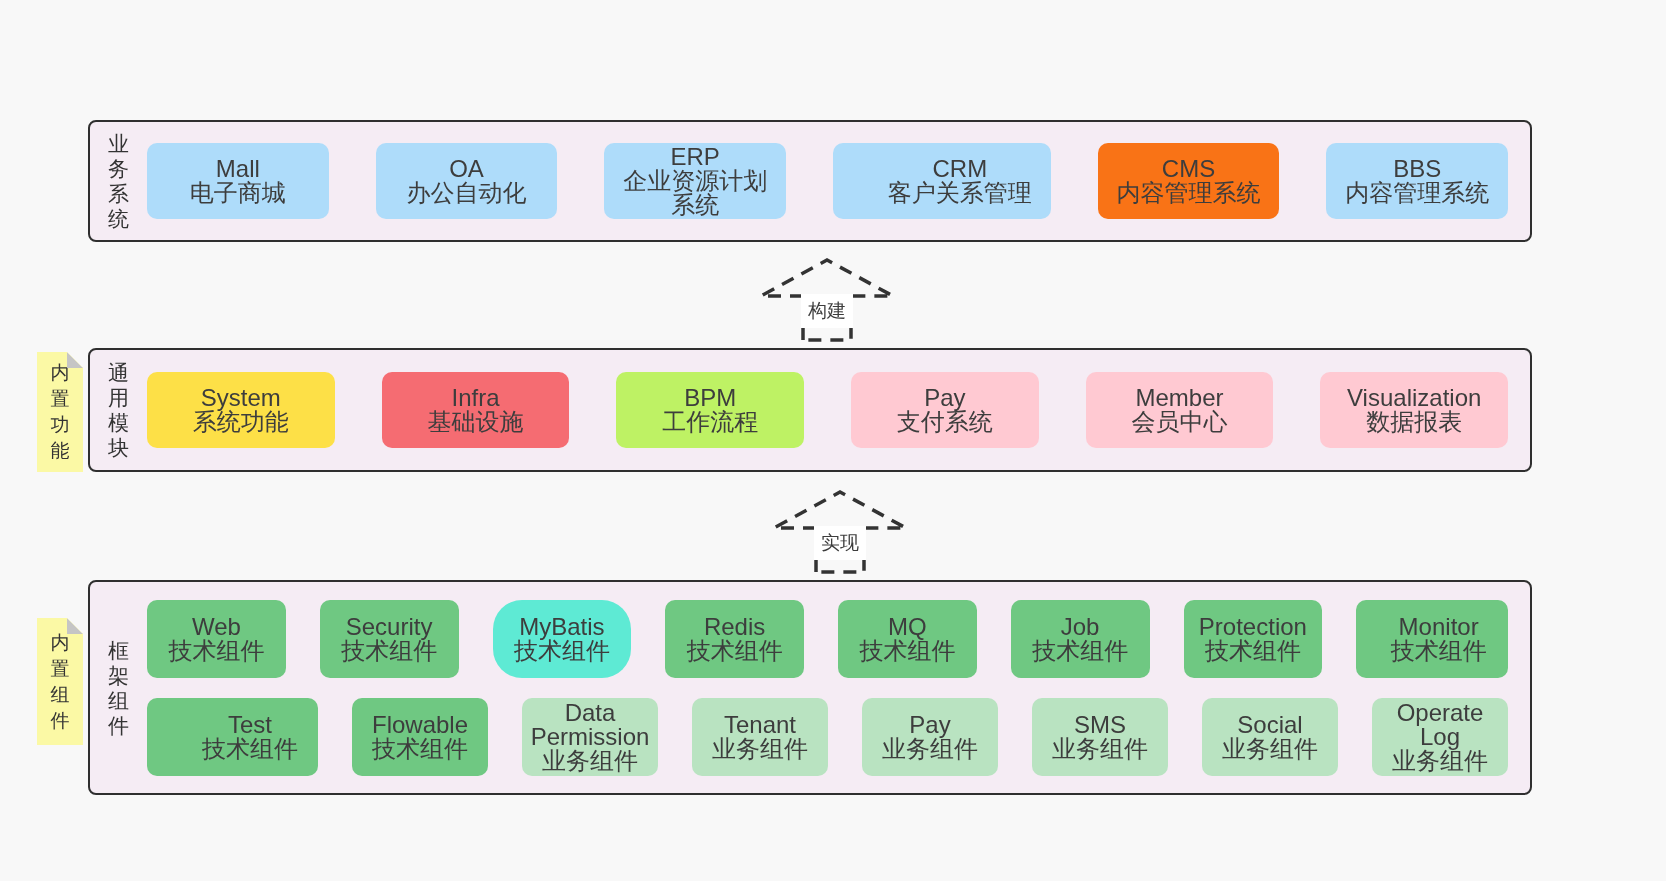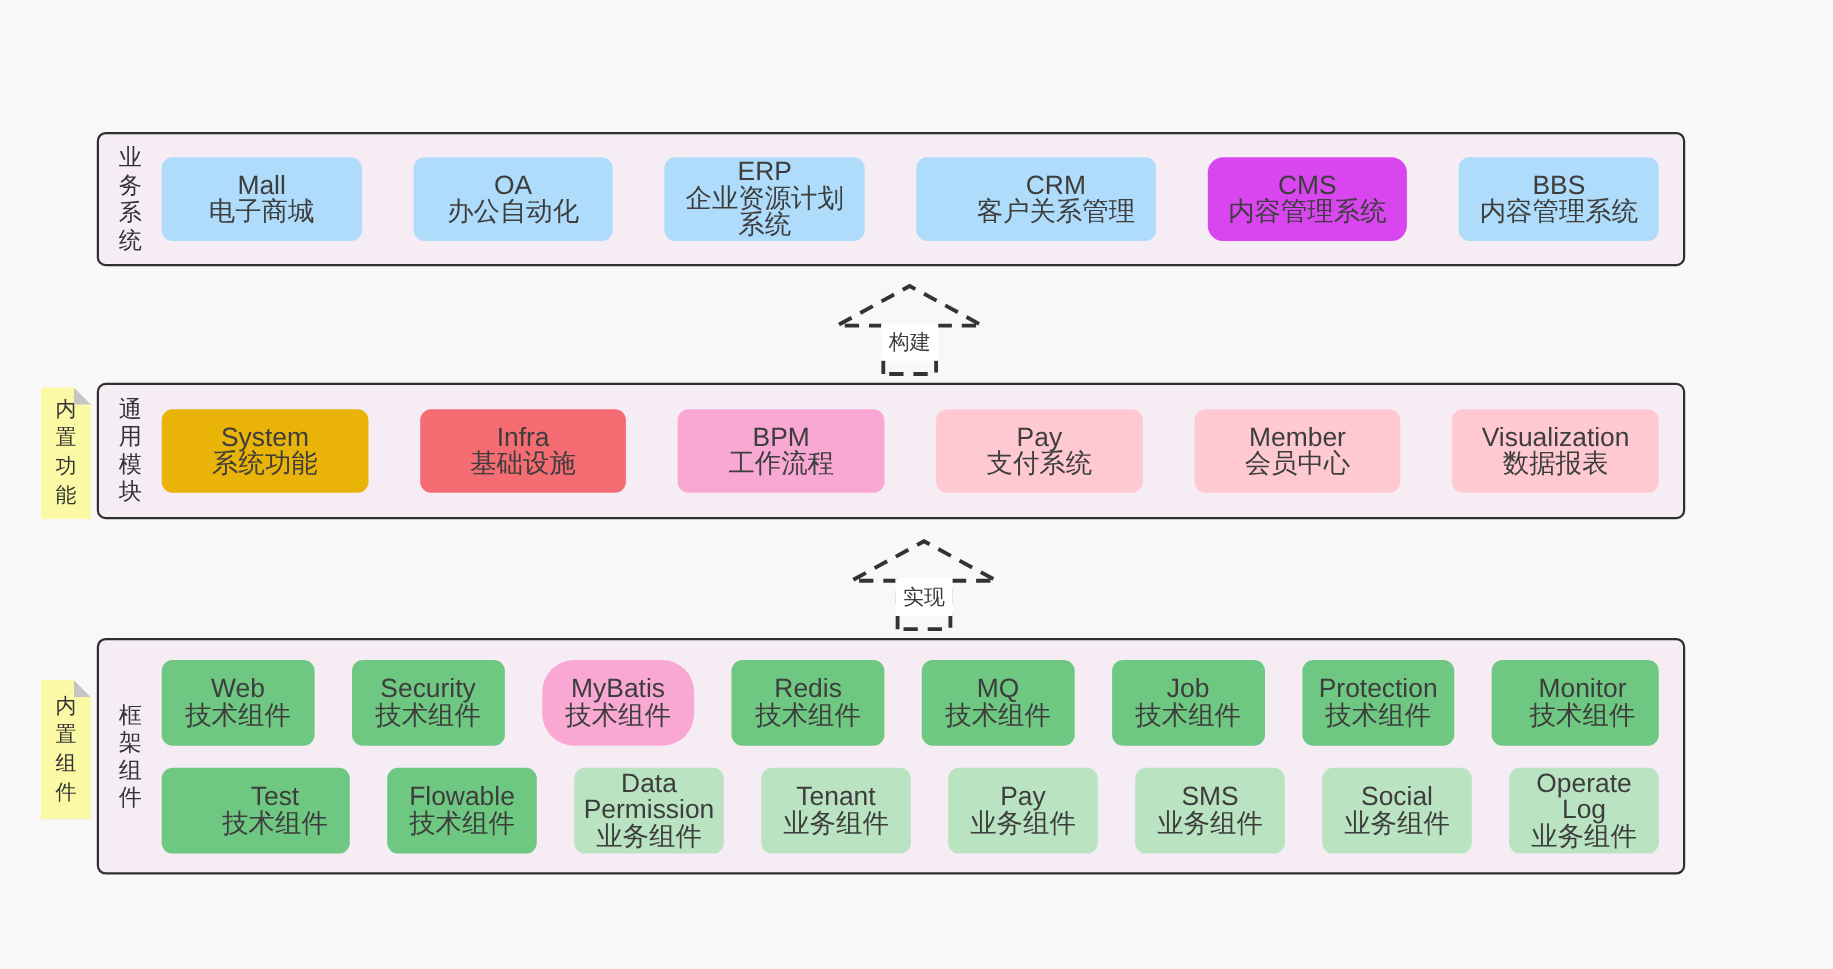--- a/index.html
+++ b/index.html
@@ -140,21 +140,21 @@
             <div class="box-subtitle">办公自动化</div>
           </div>
           <div class="module-box" style="background: rgb(174, 220, 250);">
             <div class="box-title">ERP</div>
             <div class="box-subtitle">企业资源计划系统</div>
           </div>
           <div class="module-box" style="background: rgb(174, 220, 250); padding-left: 44px;">
             <div class="box-title">CRM</div>
             <div class="box-subtitle">客户关系管理</div>
           </div>
-          <div class="module-box" style="background: #d946ef; border-radius: 14px;">
+          <div class="module-box" style="background: #f97316;">
             <div class="box-title">CMS</div>
             <div class="box-subtitle">内容管理系统</div>
           </div>
           <div class="module-box" style="background: rgb(174, 220, 250);">
             <div class="box-title">BBS</div>
             <div class="box-subtitle">内容管理系统</div>
           </div>
         </div>
       </div>
   </div>
@@ -167,29 +167,29 @@
 
   <div class="band band-2">
     <div class="band-label vtext">
         <span>通</span>
         <span>用</span>
         <span>模</span>
         <span>块</span>
       </div>
     <div class="band-grid">
         <div class="band-row">
-          <div class="module-box" style="background: #eab308;">
+          <div class="module-box" style="background: #fde047;">
             <div class="box-title">System</div>
             <div class="box-subtitle">系统功能</div>
           </div>
           <div class="module-box" style="background: rgb(245, 108, 114);">
             <div class="box-title">Infra</div>
             <div class="box-subtitle">基础设施</div>
           </div>
-          <div class="module-box" style="background: #f9a8d4;">
+          <div class="module-box" style="background: #bef264;">
             <div class="box-title">BPM</div>
             <div class="box-subtitle">工作流程</div>
           </div>
           <div class="module-box" style="background: rgb(255, 201, 210);">
             <div class="box-title">Pay</div>
             <div class="box-subtitle">支付系统</div>
           </div>
           <div class="module-box" style="background: rgb(255, 201, 210);">
             <div class="box-title">Member</div>
             <div class="box-subtitle">会员中心</div>
@@ -218,21 +218,21 @@
     <div class="band-grid">
         <div class="band-row">
           <div class="module-box" style="background: rgb(111, 200, 130);">
             <div class="box-title">Web</div>
             <div class="box-subtitle">技术组件</div>
           </div>
           <div class="module-box" style="background: rgb(111, 200, 130);">
             <div class="box-title">Security</div>
             <div class="box-subtitle">技术组件</div>
           </div>
-          <div class="module-box" style="background: #f9a8d4; border-radius: 29px;">
+          <div class="module-box" style="background: #5eead4; border-radius: 29px;">
             <div class="box-title">MyBatis</div>
             <div class="box-subtitle">技术组件</div>
           </div>
           <div class="module-box" style="background: rgb(111, 200, 130);">
             <div class="box-title">Redis</div>
             <div class="box-subtitle">技术组件</div>
           </div>
           <div class="module-box" style="background: rgb(111, 200, 130);">
             <div class="box-title">MQ</div>
             <div class="box-subtitle">技术组件</div>

